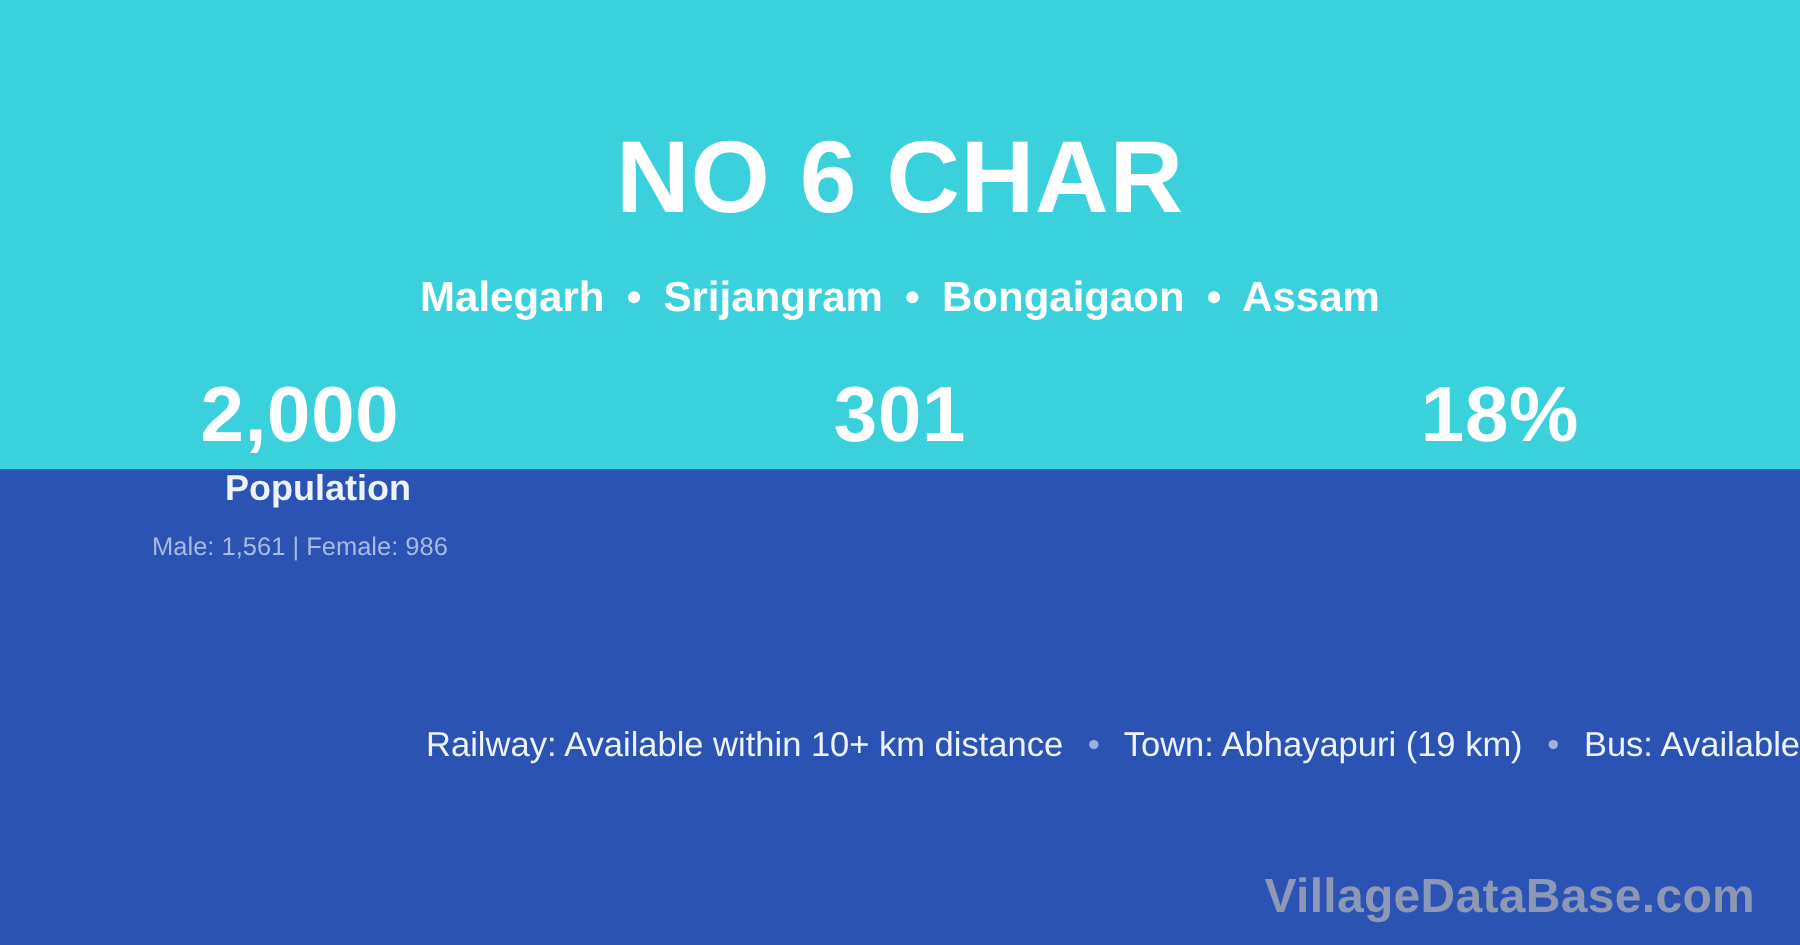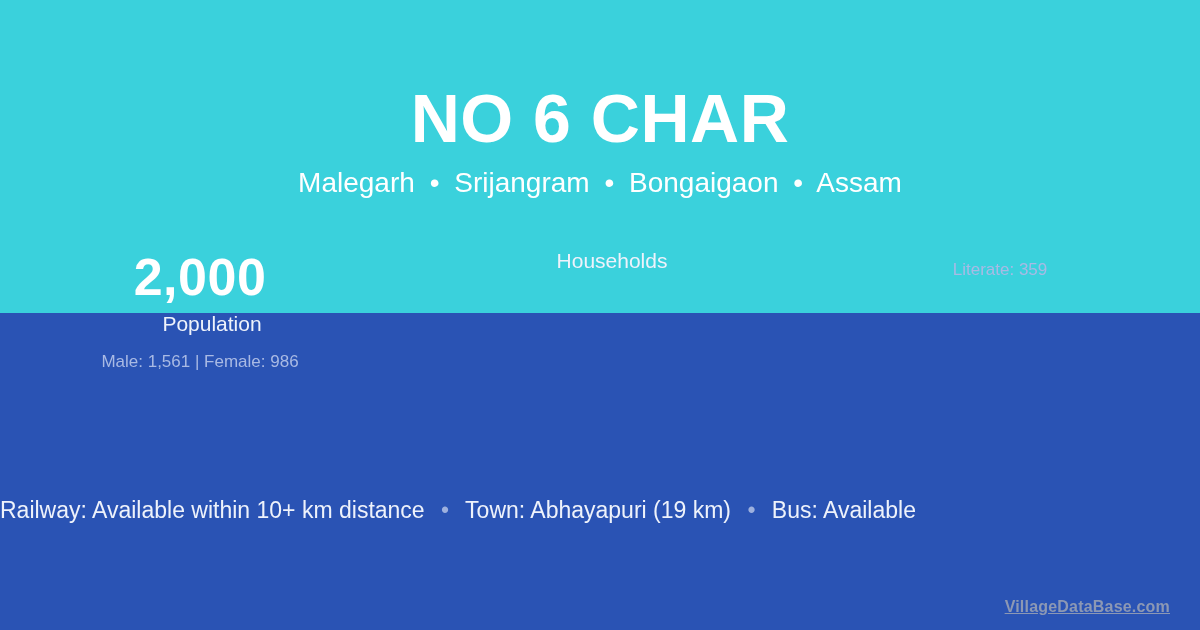--- a/index.html
+++ b/index.html
@@ -49,24 +49,24 @@
     margin: 0;
     padding-top: 82px;
     font-size: 68px;
     font-weight: bold;
     color: #ffffff;
     letter-spacing: 0.5px;
     line-height: 1.06;
     white-space: nowrap;
   }
   .subtitle {
-    margin: 0;
+    margin: 15px;
     padding-top: 12px;
     font-size: 28px;
-    font-weight: normal;
+    font-weight: bold;
     color: #ffffff;
     line-height: 1.2;
     white-space: nowrap;
   }
   .subtitle .sep {
     padding: 0 7px;
     color: #ffffff;
   }
   
   .stats {
@@ -82,62 +82,61 @@
     text-align: center;
   }
   .stat-value {
     font-size: 52px;
     font-weight: bold;
     color: #ffffff;
     line-height: 1.22;
     letter-spacing: 0.5px;
   }
   .stat-label {
-    font-size: 21px;
-    font-weight: normal;
+    font-size: 24px;
+    font-weight: bold;
     color: #eef2fb;
     line-height: 1.25;
     padding-top: 2px;
     padding-left: 24px;
   }
   .stat-sub {
     font-size: 17px;
     font-weight: normal;
     color: #a9bae4;
     line-height: 1.3;
     padding-top: 13px;
   }
   
   .amenities {
     position: absolute;
     left: 0;
-    top: 496px;
+    top: 482px;
     width: 1200px;
-    text-align: left;
+    text-align: right;
     font-size: 23px;
     color: #eef2fb;
     line-height: 1.3;
     white-space: nowrap;
     z-index: 3;
   }
   .amenities .sep {
     padding: 0 10px;
     color: #9db0de;
   }
   
   .brand {
     position: absolute;
     right: 30px;
     bottom: 14px;
-    font-size: 16px;
+    font-size: 32px;
     font-weight: bold;
     color: #8c98b4;
     letter-spacing: 0.2px;
     z-index: 3;
-    text-decoration: underline;
   }
 </style>
 </head>
 <body>
 
 <div class="card">
 
   <div class="cyan-band"></div>
   <div class="blue-band"></div>
 
@@ -154,24 +153,24 @@
     </div>
   </div>
 
   <div class="stats">
     <div class="stat">
       <div class="stat-value">2,000</div>
       <div class="stat-label">Population</div>
       <div class="stat-sub">Male: 1,561 | Female: 986</div>
     </div>
     <div class="stat">
-      <div class="stat-label">Households</div>
+      <div class="stat-value">301</div>
     </div>
     <div class="stat">
-      <div class="stat-sub">Literate: 359</div>
+      <div class="stat-value">18%</div>
     </div>
   </div>
 
   <div class="amenities">
     <span>Railway: Available within 10+ km distance</span>
     <span class="sep">•</span>
     <span>Town: Abhayapuri (19 km)</span>
     <span class="sep">•</span>
     <span>Bus: Available</span>
   </div>

